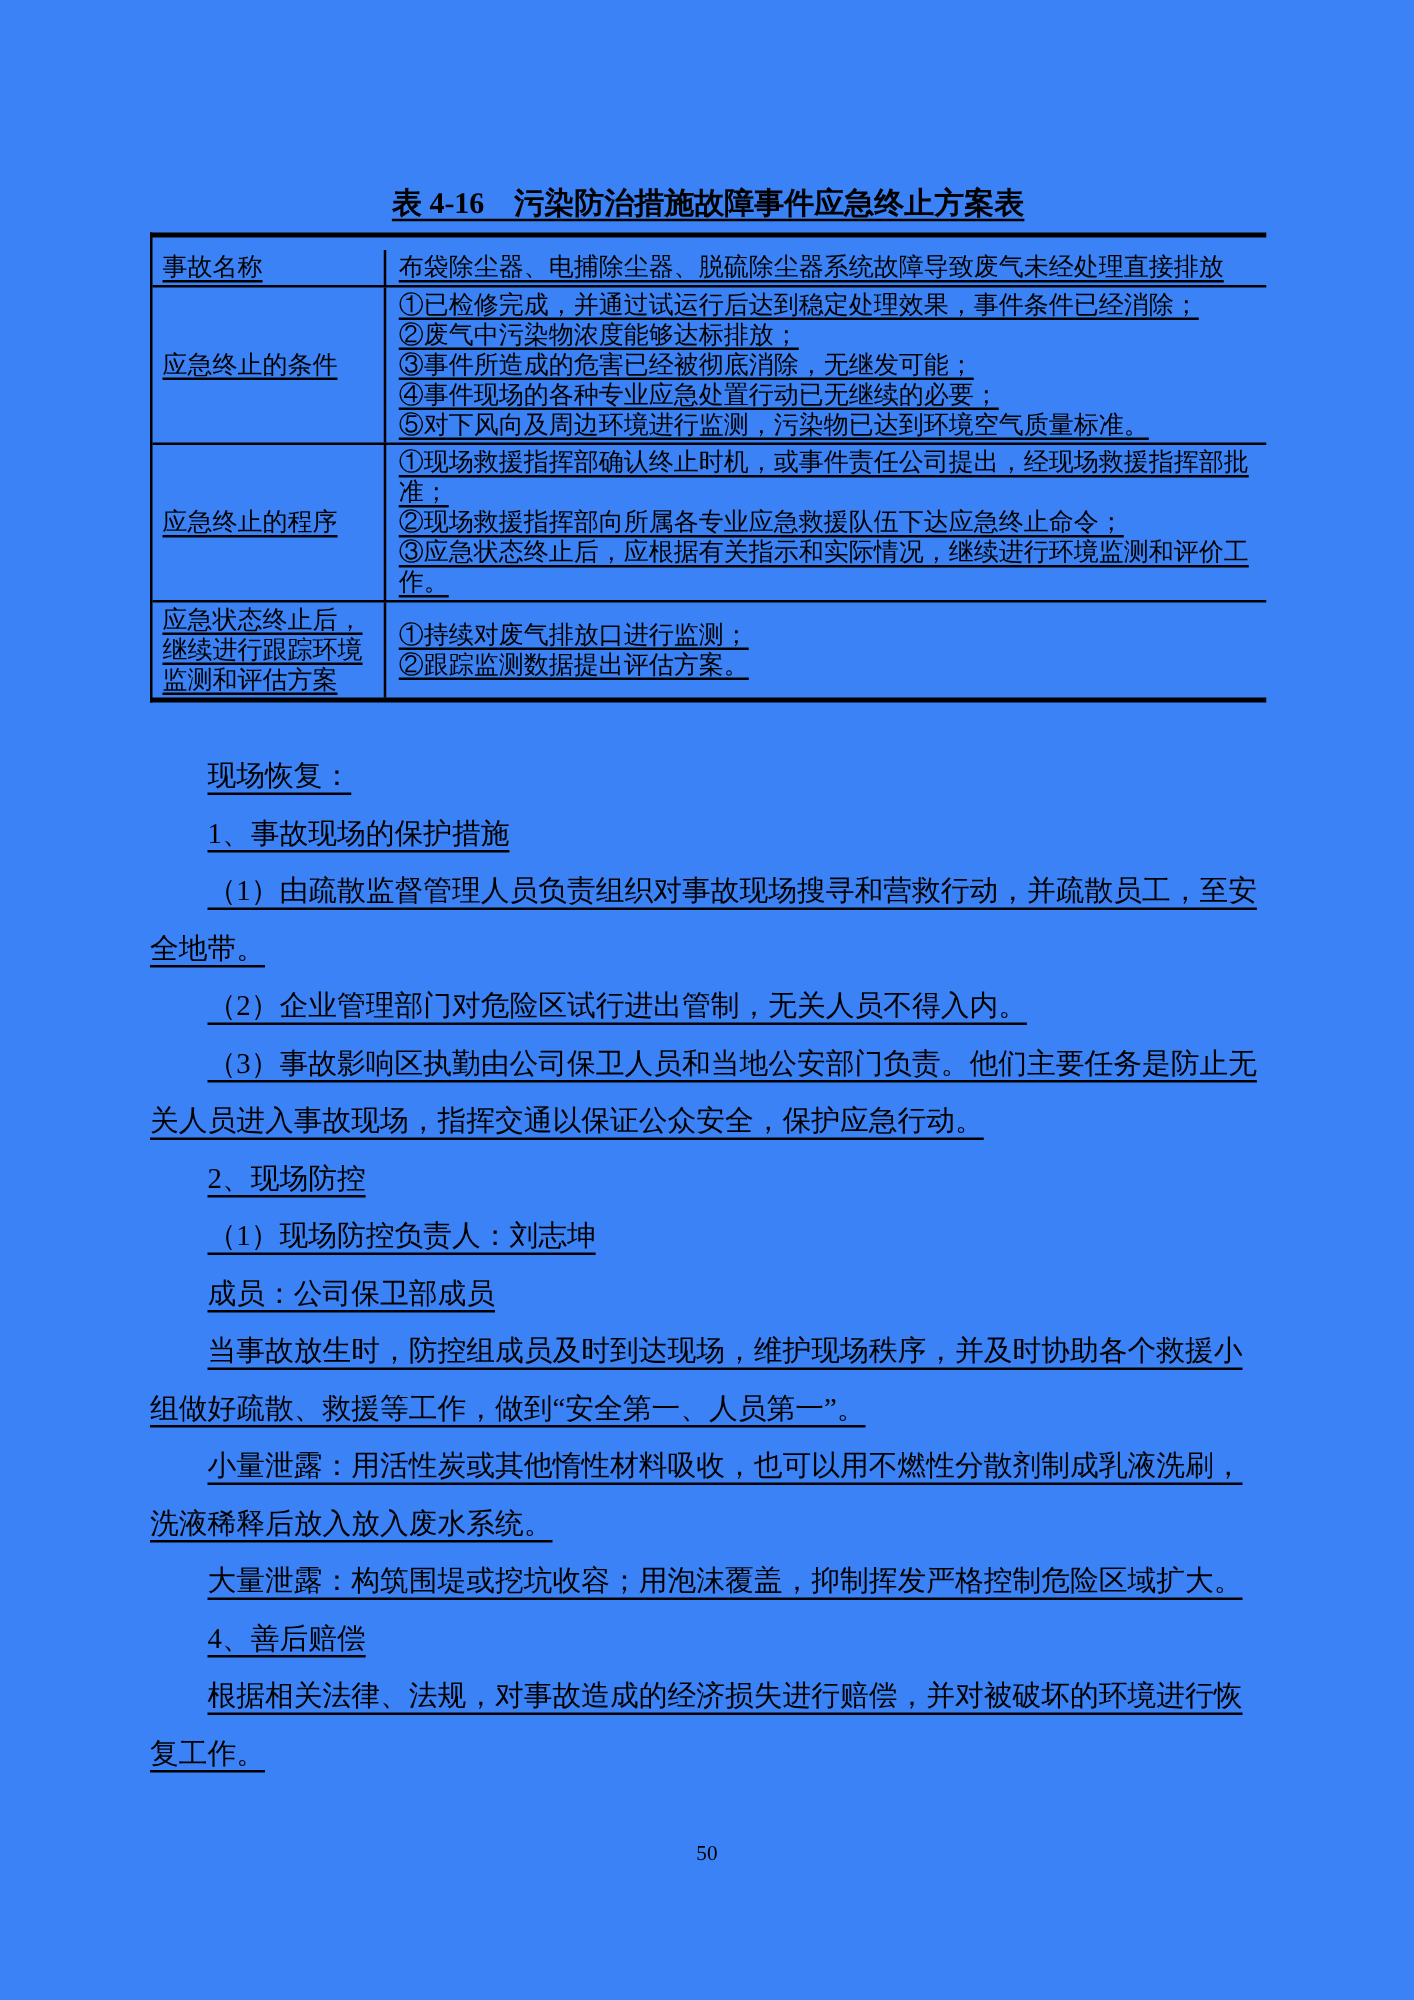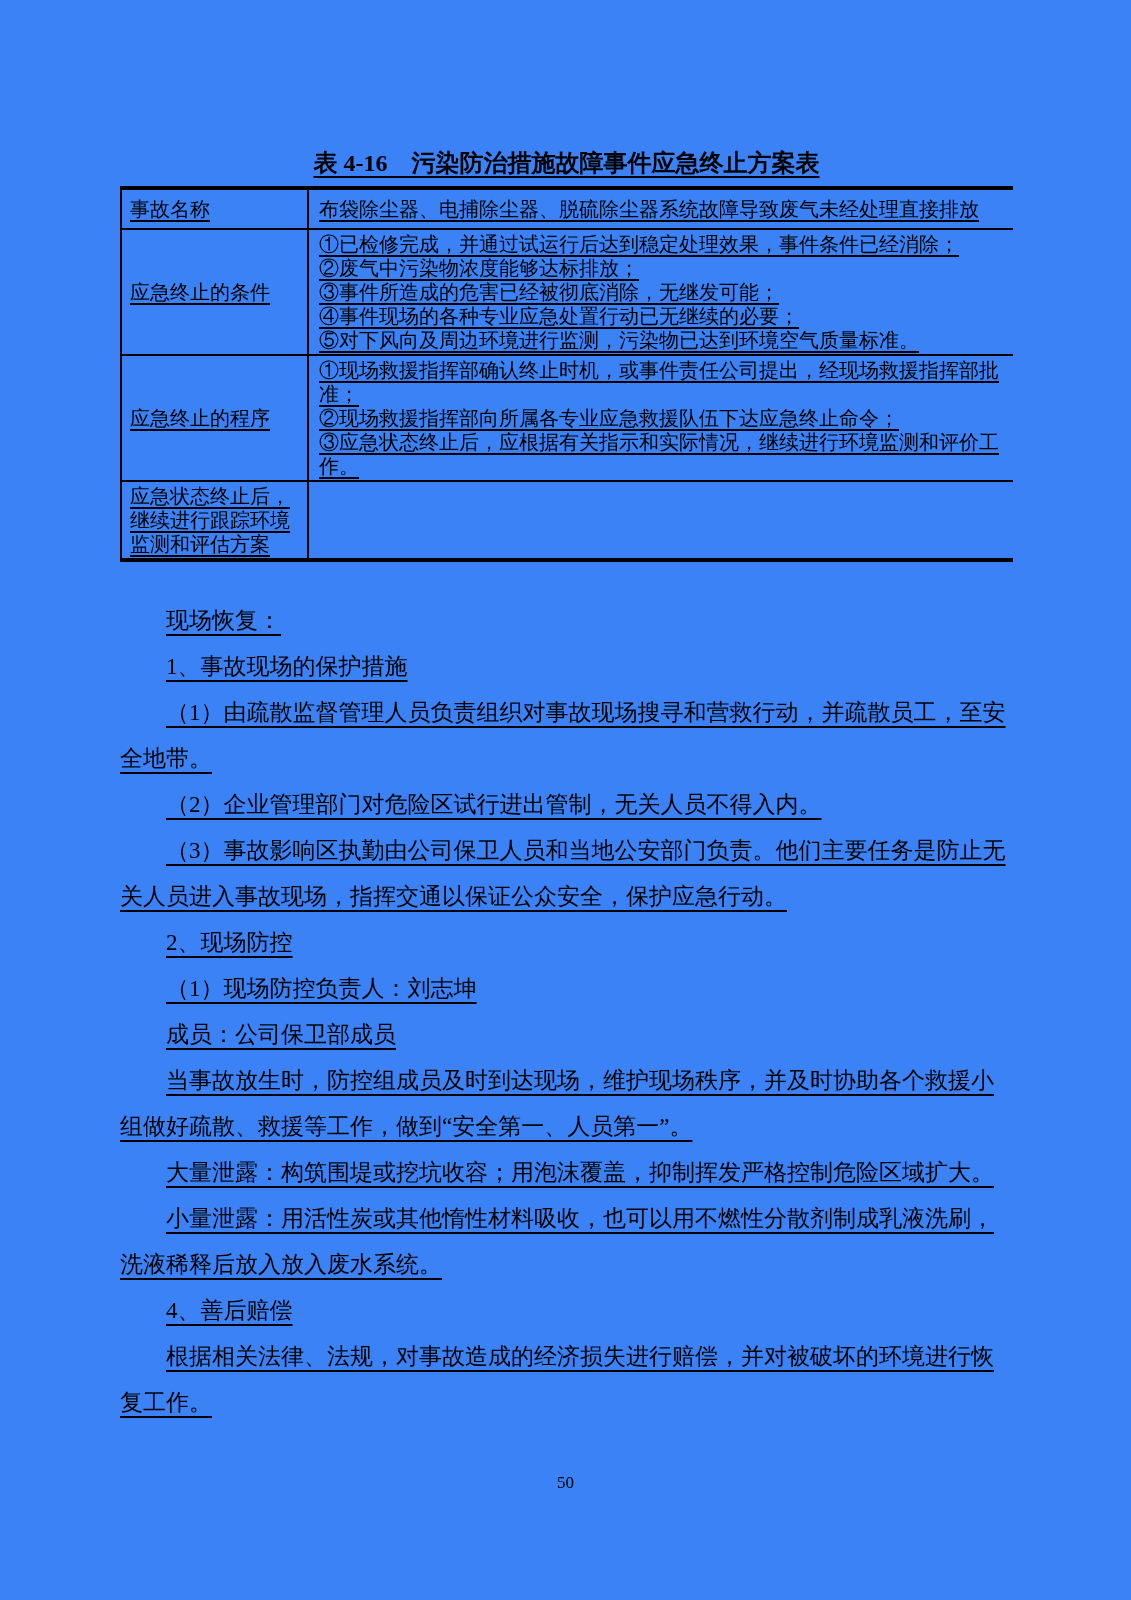--- a/index.html
+++ b/index.html
@@ -52,21 +52,21 @@
     line-height: 24px;
   }
   .tcontent {
     flex: 1;
     padding: 2px 10px;
     display: flex;
     align-items: center;
     font-size: 20px;
     line-height: 24px;
   }
-  .trow.first { min-height: 40px; }
+  .trow.first { min-height: 40px; align-items: flex-end; }
   .ul-text {
     text-decoration: underline;
     text-underline-offset: 4px;
     text-decoration-thickness: 1.5px;
   }
   .clines { white-space: pre-line; }
   .bodytext { margin-top: 36px; }
   .bodytext p {
     margin: 0;
     font-size: 23px;
@@ -125,36 +125,40 @@
           <span class="ul-text clines">①现场救援指挥部确认终止时机，或事件责任公司提出，经现场救援指挥部批准；
 ②现场救援指挥部向所属各专业应急救援队伍下达应急终止命令；
 ③应急状态终止后，应根据有关指示和实际情况，继续进行环境监测和评价工作。</span>
         </div>
       </div>
 
       <div class="trow">
         <div class="tlabel">
           <span class="ul-text">应急状态终止后，继续进行跟踪环境监测和评估方案</span>
         </div>
+        <div class="tcontent">
+          <span class="ul-text clines">①持续对废气排放口进行监测；
+②跟踪监测数据提出评估方案。</span>
+        </div>
       </div>
 
     </div>
 
     <div class="bodytext">
       <p>现场恢复：</p>
       <p>1、事故现场的保护措施</p>
       <p>（1）由疏散监督管理人员负责组织对事故现场搜寻和营救行动，并疏散员工，至安全地带。</p>
       <p>（2）企业管理部门对危险区试行进出管制，无关人员不得入内。</p>
       <p>（3）事故影响区执勤由公司保卫人员和当地公安部门负责。他们主要任务是防止无关人员进入事故现场，指挥交通以保证公众安全，保护应急行动。</p>
       <p>2、现场防控</p>
       <p>（1）现场防控负责人：刘志坤</p>
       <p>成员：公司保卫部成员</p>
       <p>当事故放生时，防控组成员及时到达现场，维护现场秩序，并及时协助各个救援小组做好疏散、救援等工作，做到“安全第一、人员第一”。</p>
+      <p>小量泄露：用活性炭或其他惰性材料吸收，也可以用不燃性分散剂制成乳液洗刷，洗液稀释后放入放入废水系统。</p>
       <p>大量泄露：构筑围堤或挖坑收容；用泡沫覆盖，抑制挥发严格控制危险区域扩大。</p>
-      <p>小量泄露：用活性炭或其他惰性材料吸收，也可以用不燃性分散剂制成乳液洗刷，洗液稀释后放入放入废水系统。</p>
       <p>4、善后赔偿</p>
       <p>根据相关法律、法规，对事故造成的经济损失进行赔偿，并对被破坏的环境进行恢复工作。</p>
     </div>
 
   </div>
 
   <div class="page-number">50</div>
 </div>
 
 </body></html>

